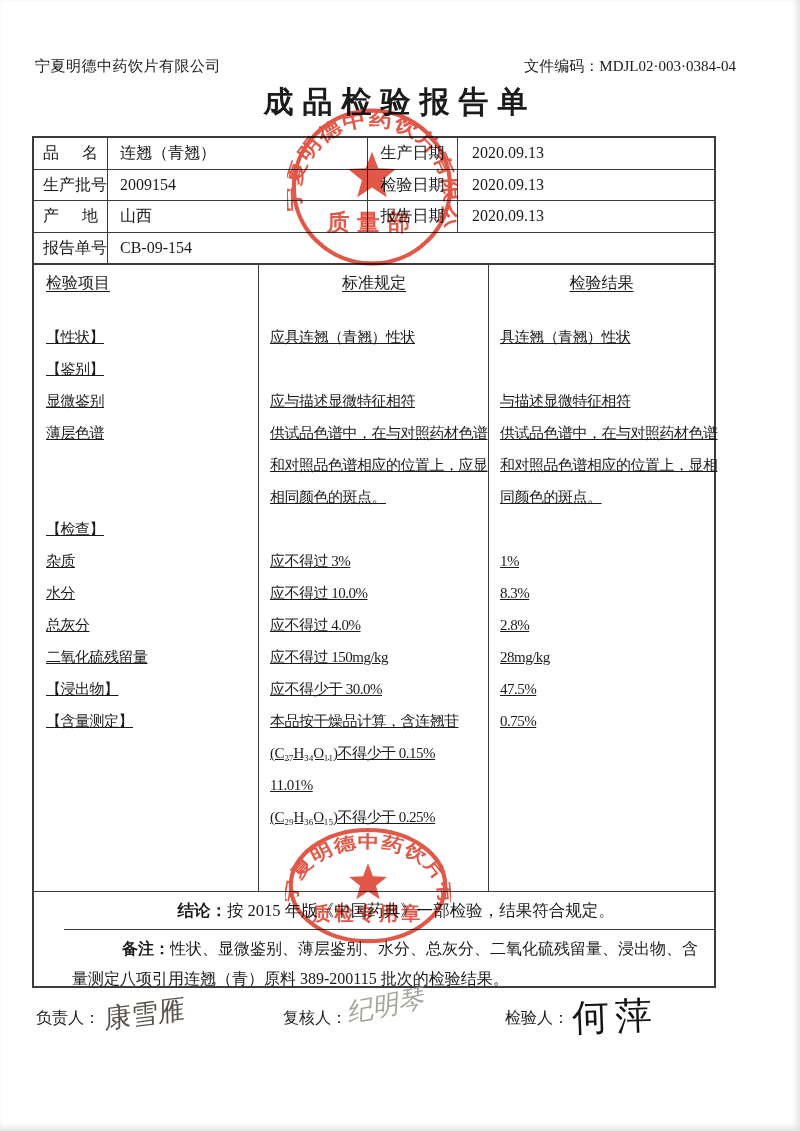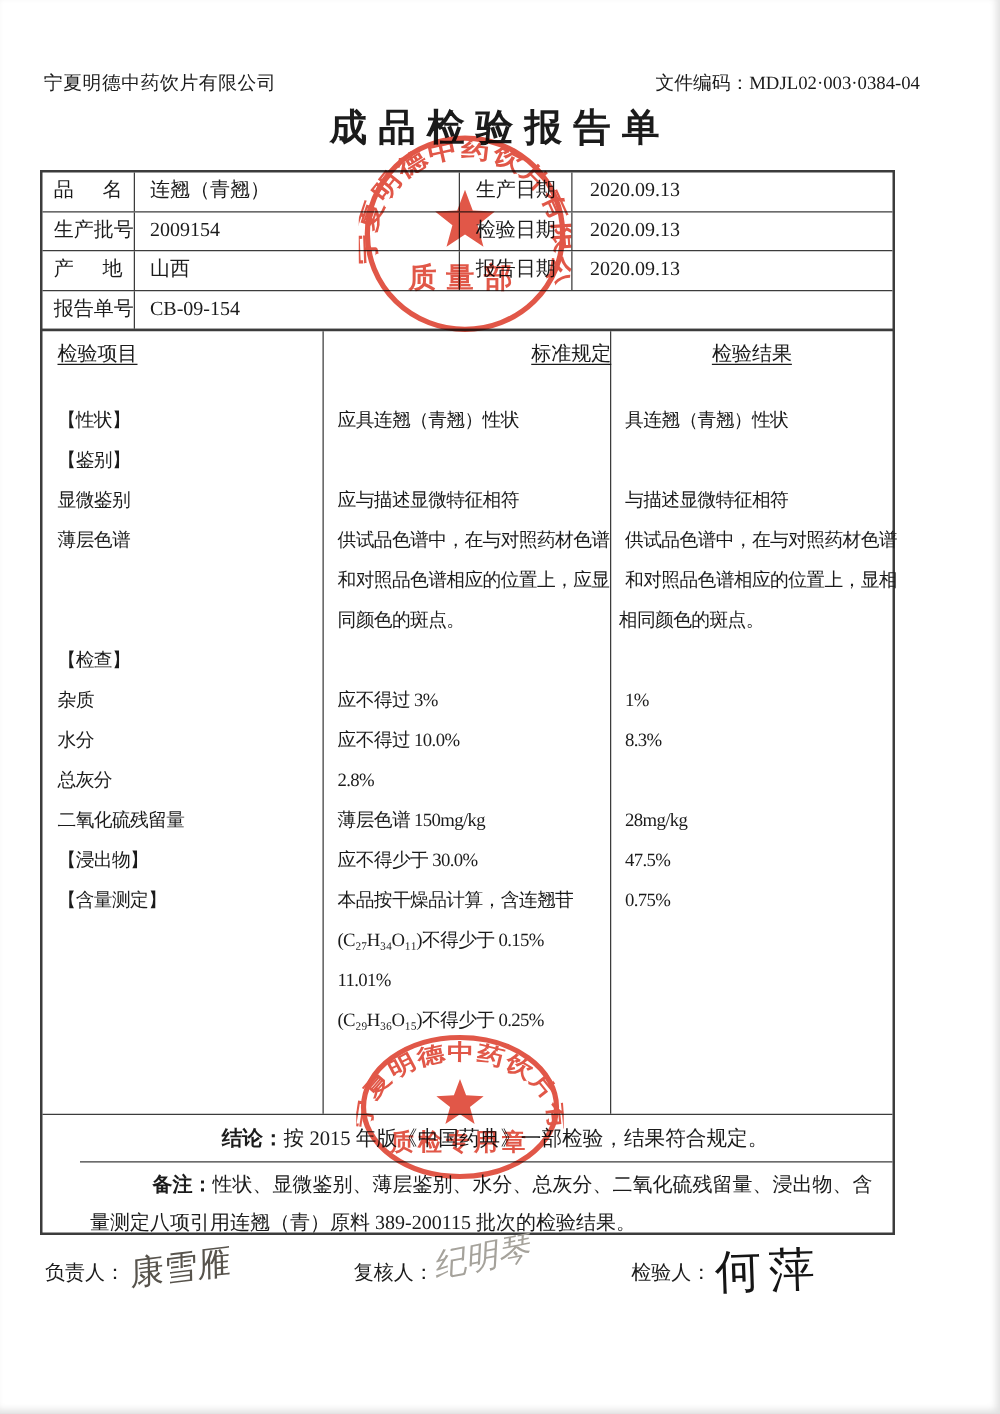--- a/index.html
+++ b/index.html
@@ -22,24 +22,24 @@
   .ival{width:260px;border-right:1px solid #3c3c3c;padding-left:12px;box-sizing:border-box;}
   .ilabel2{width:90px;border-right:1px solid #3c3c3c;text-align:center;box-sizing:border-box;}
   .ival2{flex:1;padding-left:14px;}
   .ival-span{flex:1;border-right:none;}
   
   .rtable{position:absolute;left:32px;top:263px;width:680px;height:721px;border:2px solid #3c3c3c;}
   .vline{position:absolute;top:0;width:1px;height:626px;background:#3c3c3c;}
   .vline.c1{left:224px;} .vline.c2{left:454px;}
   .rhead{position:absolute;top:8px;font-size:16px;}
   .rhead u{text-underline-offset:3px;}
-  .rh-item{left:12px;} .rh-std{left:225px;width:230px;text-align:right;}
+  .rh-item{left:12px;} .rh-std{left:225px;width:230px;text-align:center;}
   .rh-res{left:455px;width:225px;text-align:center;}
   .tbody{position:absolute;left:0;top:56px;right:0;}
-  .brow{display:flex;height:32px;}
+  .brow{display:flex;height:32px;text-decoration:underline;}
   .bcell{font-size:15px;line-height:32px;letter-spacing:-0.5px;white-space:nowrap;box-sizing:border-box;}
   .b-item{width:225px;padding-left:12px;}
   .b-std{width:230px;padding-left:11px;}
   .b-res{width:225px;padding-left:11px;}
   .concl{position:absolute;left:0;right:0;top:626px;height:38px;border-top:1.5px solid #3c3c3c;
         line-height:38px;font-size:16.5px;text-align:center;}
   .concl .shift{display:inline-block;transform:translateX(22px);}
   .bold{font-weight:bold;}
   .remarks{position:absolute;left:0;right:0;top:664px;bottom:0;border-top:1.5px solid #3c3c3c;
         font-size:16px;line-height:30px;padding:4px 10px 0 8px;text-indent:50px;margin-left:30px;}
@@ -118,45 +118,46 @@
           <div class="bcell b-std">供试品色谱中，在与对照药材色谱</div>
           <div class="bcell b-res">供试品色谱中，在与对照药材色谱</div>
         </div>
       <div class="brow">
           <div class="bcell b-item"></div>
           <div class="bcell b-std">和对照品色谱相应的位置上，应显</div>
           <div class="bcell b-res">和对照品色谱相应的位置上，显相</div>
         </div>
       <div class="brow">
           <div class="bcell b-item"></div>
+          <div class="bcell b-std">相同颜色的斑点。</div>
           <div class="bcell b-res">同颜色的斑点。</div>
-          <div class="bcell b-std">相同颜色的斑点。</div>
         </div>
       <div class="brow">
           <div class="bcell b-item">【检查】</div>
           <div class="bcell b-std"></div>
           <div class="bcell b-res"></div>
         </div>
       <div class="brow">
           <div class="bcell b-item">杂质</div>
           <div class="bcell b-std">应不得过 3%</div>
           <div class="bcell b-res">1%</div>
         </div>
       <div class="brow">
           <div class="bcell b-item">水分</div>
           <div class="bcell b-std">应不得过 10.0%</div>
           <div class="bcell b-res">8.3%</div>
         </div>
       <div class="brow">
           <div class="bcell b-item">总灰分</div>
+          <div class="bcell b-std">应不得过 4.0%</div>
           <div class="bcell b-res">2.8%</div>
         </div>
       <div class="brow">
           <div class="bcell b-item">二氧化硫残留量</div>
-          <div class="bcell b-std">薄层色谱 150mg/kg</div>
+          <div class="bcell b-std">应不得过 150mg/kg</div>
           <div class="bcell b-res">28mg/kg</div>
         </div>
       <div class="brow">
           <div class="bcell b-item">【浸出物】</div>
           <div class="bcell b-std">应不得少于 30.0%</div>
           <div class="bcell b-res">47.5%</div>
         </div>
       <div class="brow">
           <div class="bcell b-item">【含量测定】</div>
           <div class="bcell b-std">本品按干燥品计算，含连翘苷</div>

